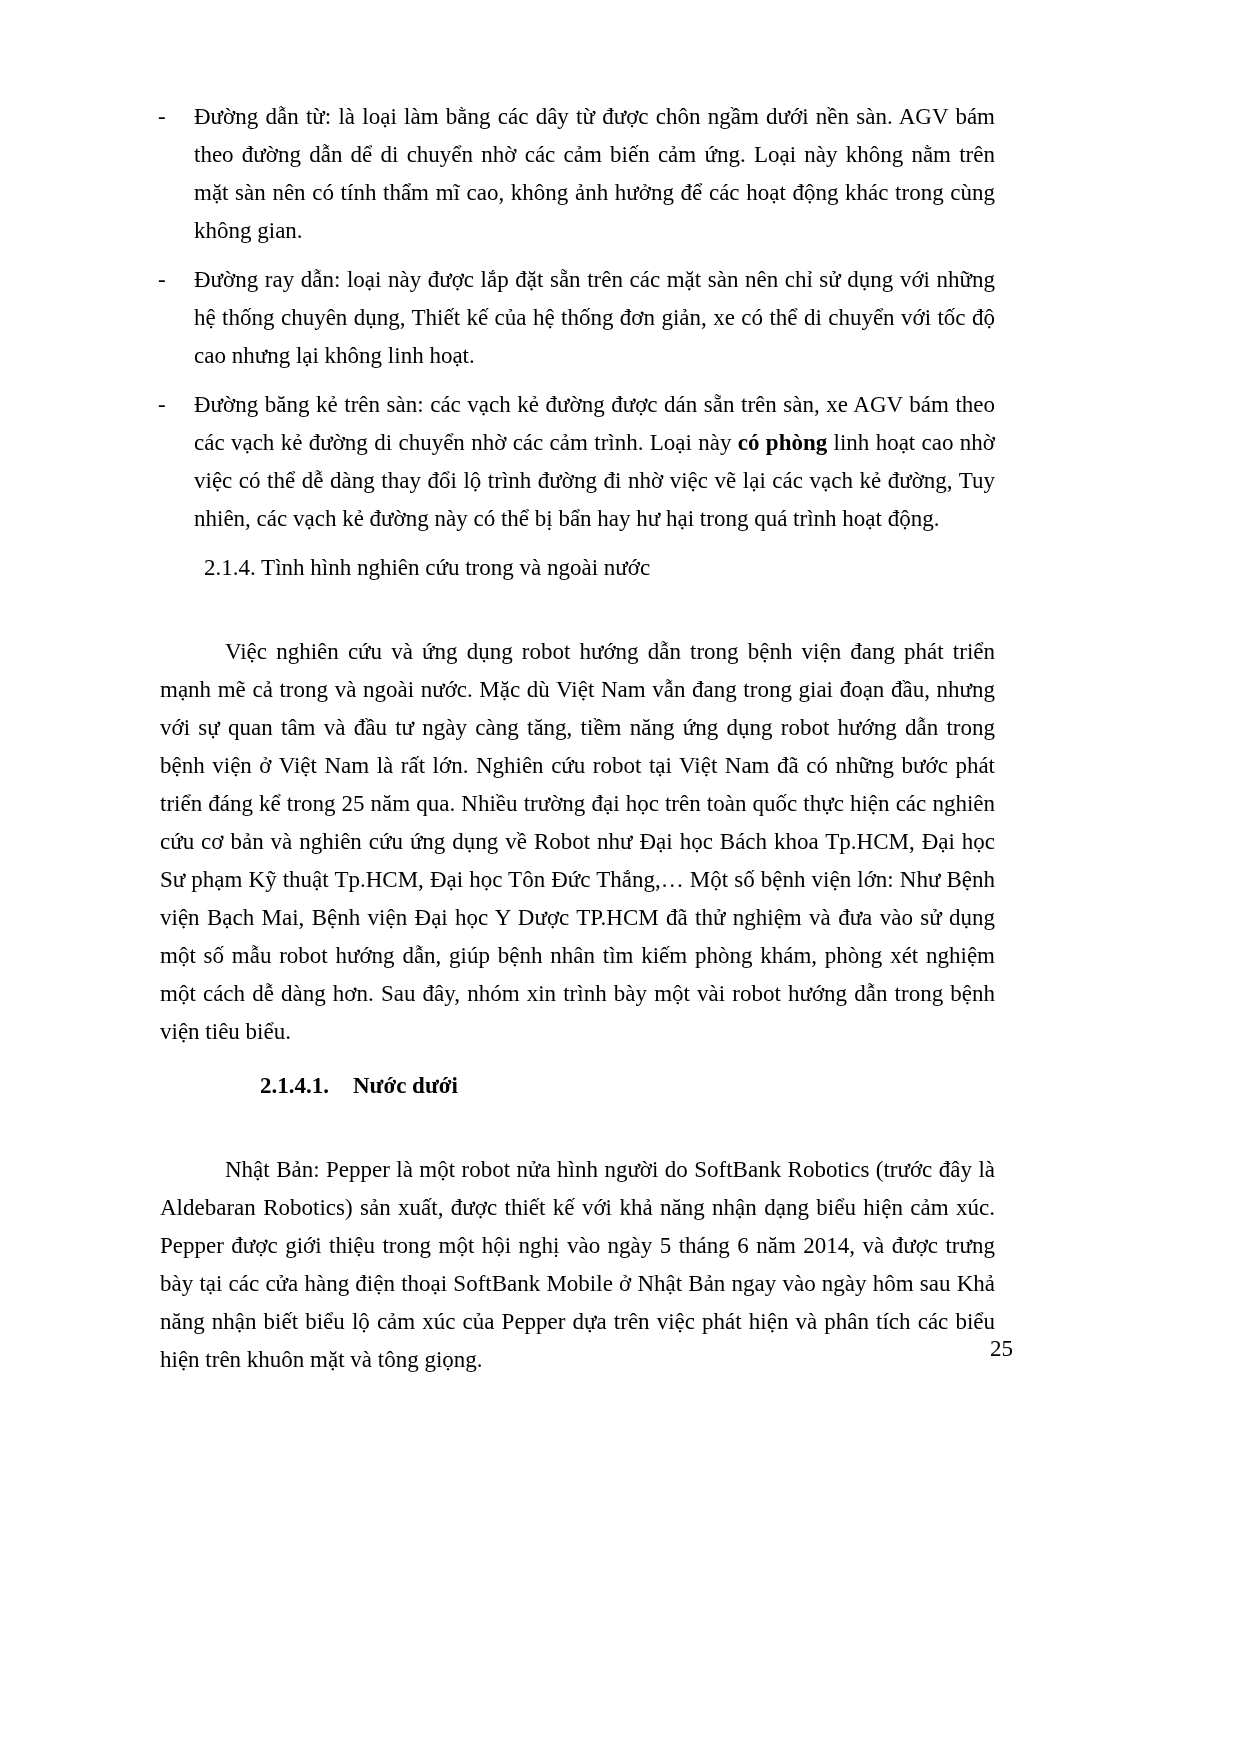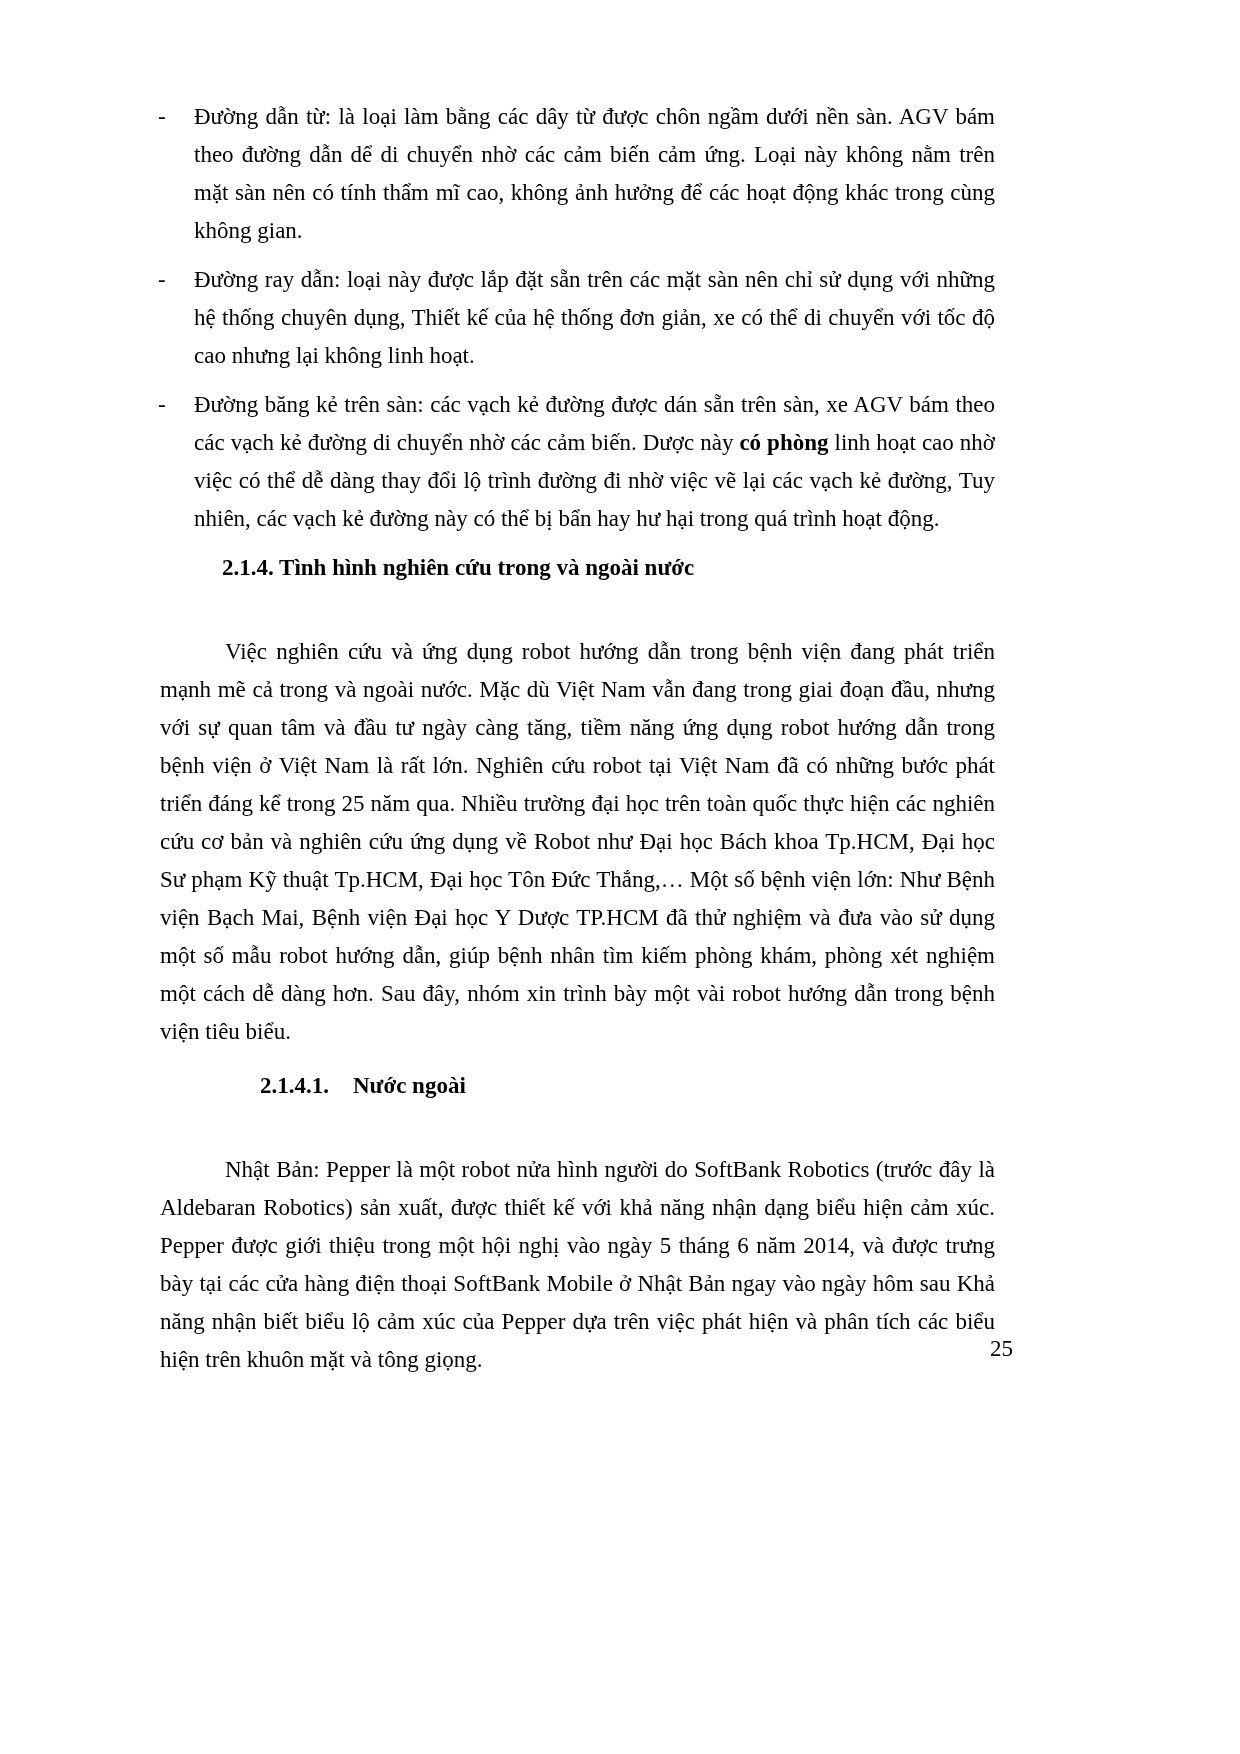--- a/index.html
+++ b/index.html
@@ -27,23 +27,23 @@
     padding-left: 34px;
     text-align: justify;
     margin-bottom: 11px;
   }
   .bullet .dash {
     position: absolute;
     left: -2px;
     top: 0;
   }
   .heading-1 {
-    font-weight: bold;
+    font-weight: normal;
     font-size: 23px;
-    margin: 6px 0 8px 62px;
+    margin: 6px 0 8px 44px;
   }
   .heading-2 {
     font-weight: bold;
     font-size: 23px;
     margin: 16px 0 14px 100px;
   }
   .heading-2 .heading-title {
     margin-left: 24px;
   }
   .para {
@@ -71,29 +71,29 @@
     <li class="bullet">
       <span class="dash">-</span>
       <span>Đường dẫn từ: là loại làm bằng các dây từ được chôn ngầm dưới nền sàn. AGV bám theo đường dẫn dể di chuyển nhờ các cảm biến cảm ứng. Loại này không nằm trên mặt sàn nên có tính thẩm mĩ cao, không ảnh hưởng để các hoạt động khác trong cùng không gian.</span>
     </li>
     <li class="bullet">
       <span class="dash">-</span>
       <span>Đường ray dẫn: loại này được lắp đặt sẵn trên các mặt sàn nên chỉ sử dụng với những hệ thống chuyên dụng, Thiết kế của hệ thống đơn giản, xe có thể di chuyển với tốc độ cao nhưng lại không linh hoạt.</span>
     </li>
     <li class="bullet">
       <span class="dash">-</span>
-      <span>Đường băng kẻ trên sàn: các vạch kẻ đường được dán sẵn trên sàn, xe AGV bám theo các vạch kẻ đường di chuyển nhờ các cảm biến. Dược này </span><span class="bold-inline">có phòng</span><span> linh hoạt cao nhờ việc có thể dễ dàng thay đổi lộ trình đường đi nhờ việc vẽ lại các vạch kẻ đường, Tuy nhiên, các vạch kẻ đường này có thể bị bẩn hay hư hại trong quá trình hoạt động.</span>
+      <span>Đường băng kẻ trên sàn: các vạch kẻ đường được dán sẵn trên sàn, xe AGV bám theo các vạch kẻ đường di chuyển nhờ các cảm trình. Loại này </span><span class="bold-inline">có phòng</span><span> linh hoạt cao nhờ việc có thể dễ dàng thay đổi lộ trình đường đi nhờ việc vẽ lại các vạch kẻ đường, Tuy nhiên, các vạch kẻ đường này có thể bị bẩn hay hư hại trong quá trình hoạt động.</span>
     </li>
   </ul>
 
   <h3 class="heading-1">2.1.4. Tình hình nghiên cứu trong và ngoài nước</h3>
 
   <p class="para">Việc nghiên cứu và ứng dụng robot hướng dẫn trong bệnh viện đang phát triển mạnh mẽ cả trong và ngoài nước. Mặc dù Việt Nam vẫn đang trong giai đoạn đầu, nhưng với sự quan tâm và đầu tư ngày càng tăng, tiềm năng ứng dụng robot hướng dẫn trong bệnh viện ở Việt Nam là rất lớn. Nghiên cứu robot tại Việt Nam đã có những bước phát triển đáng kể trong 25 năm qua. Nhiều trường đại học trên toàn quốc thực hiện các nghiên cứu cơ bản và nghiên cứu ứng dụng về Robot như Đại học Bách khoa Tp.HCM, Đại học Sư phạm Kỹ thuật Tp.HCM, Đại học Tôn Đức Thắng,… Một số bệnh viện lớn: Như Bệnh viện Bạch Mai, Bệnh viện Đại học Y Dược TP.HCM đã thử nghiệm và đưa vào sử dụng một số mẫu robot hướng dẫn, giúp bệnh nhân tìm kiếm phòng khám, phòng xét nghiệm một cách dễ dàng hơn. Sau đây, nhóm xin trình bày một vài robot hướng dẫn trong bệnh viện tiêu biểu.</p>
 
   <h3 class="heading-2">
-    <span>2.1.4.1.</span><span class="heading-title">Nước ngoài</span>
+    <span>2.1.4.1.</span><span class="heading-title">Nước dưới</span>
   </h3>
 
   <p class="para">Nhật Bản: Pepper là một robot nửa hình người do SoftBank Robotics (trước đây là Aldebaran Robotics) sản xuất, được thiết kế với khả năng nhận dạng biểu hiện cảm xúc. Pepper được giới thiệu trong một hội nghị vào ngày 5 tháng 6 năm 2014, và được trưng bày tại các cửa hàng điện thoại SoftBank Mobile ở Nhật Bản ngay vào ngày hôm sau Khả năng nhận biết biểu lộ cảm xúc của Pepper dựa trên việc phát hiện và phân tích các biểu hiện trên khuôn mặt và tông giọng.</p>
 
   <div class="page-number">25</div>
 
 </div>
 
 </body></html>

